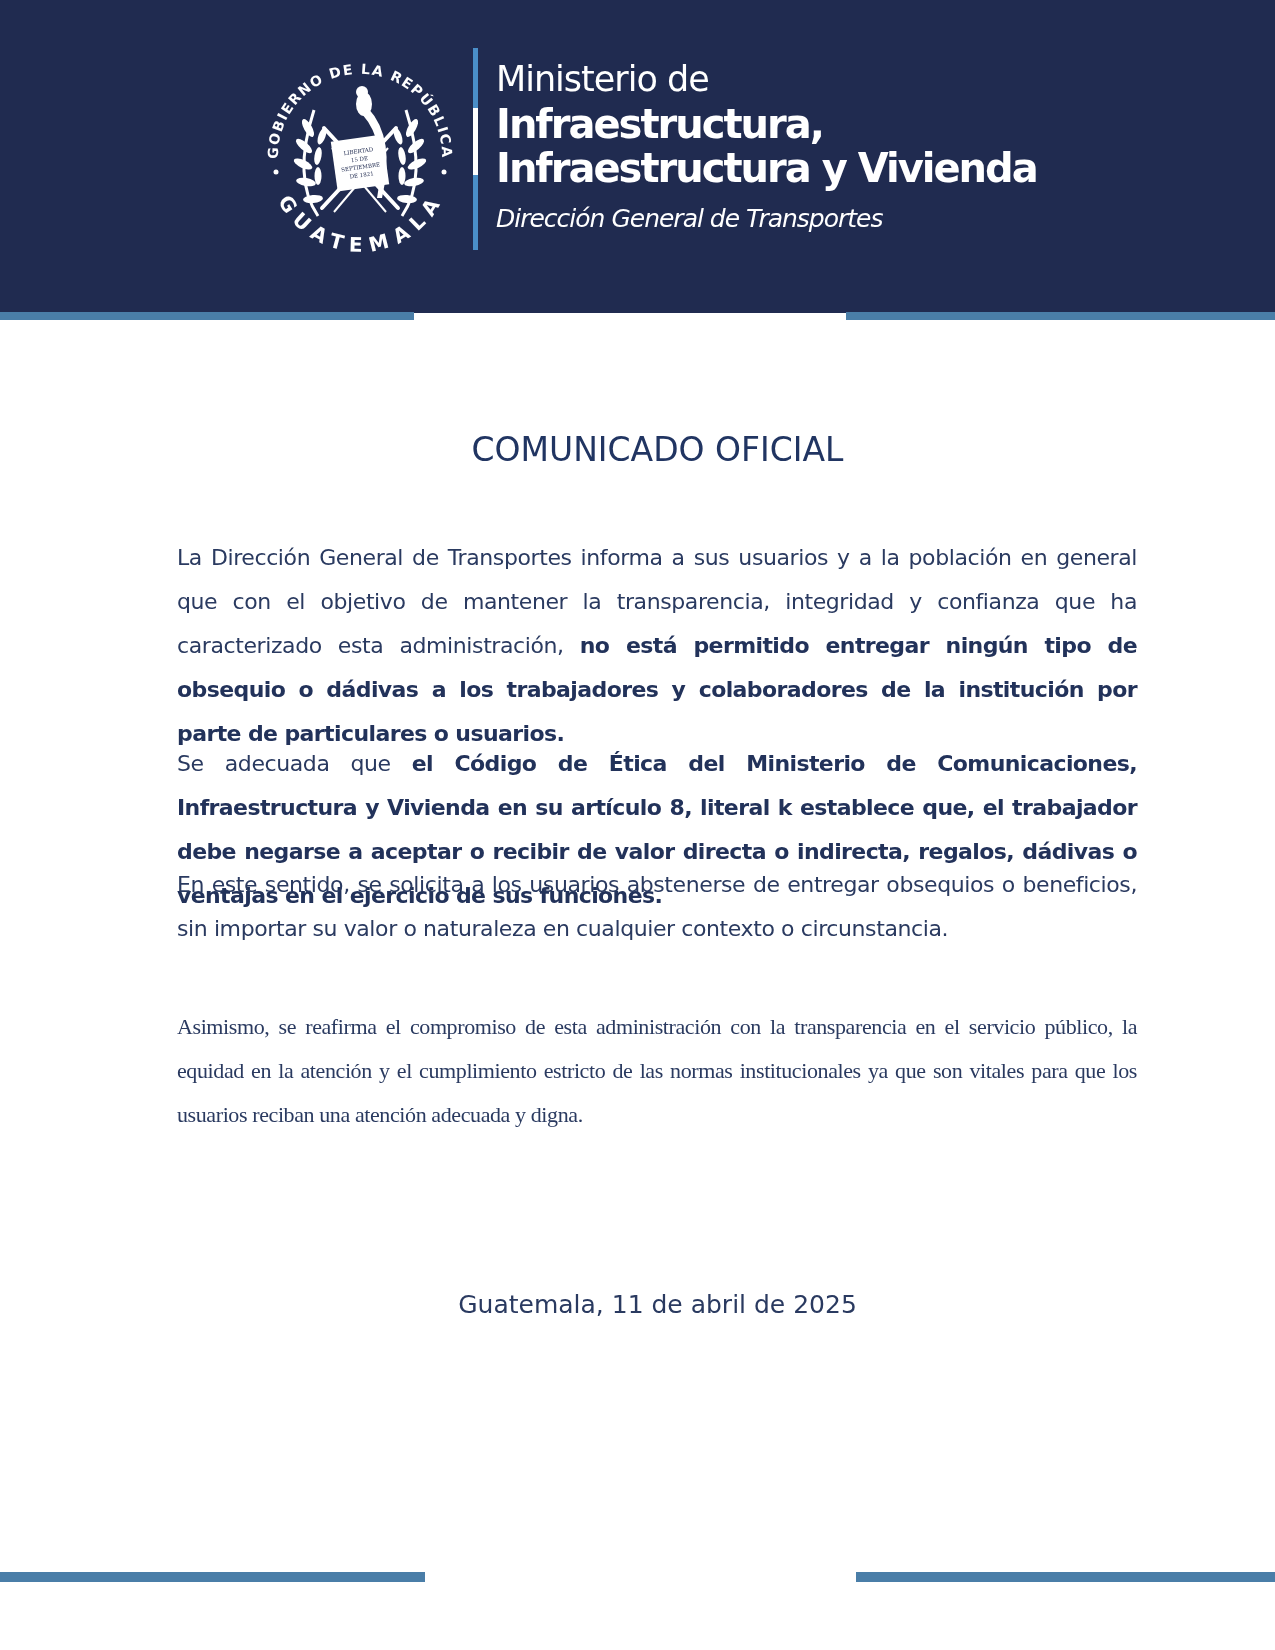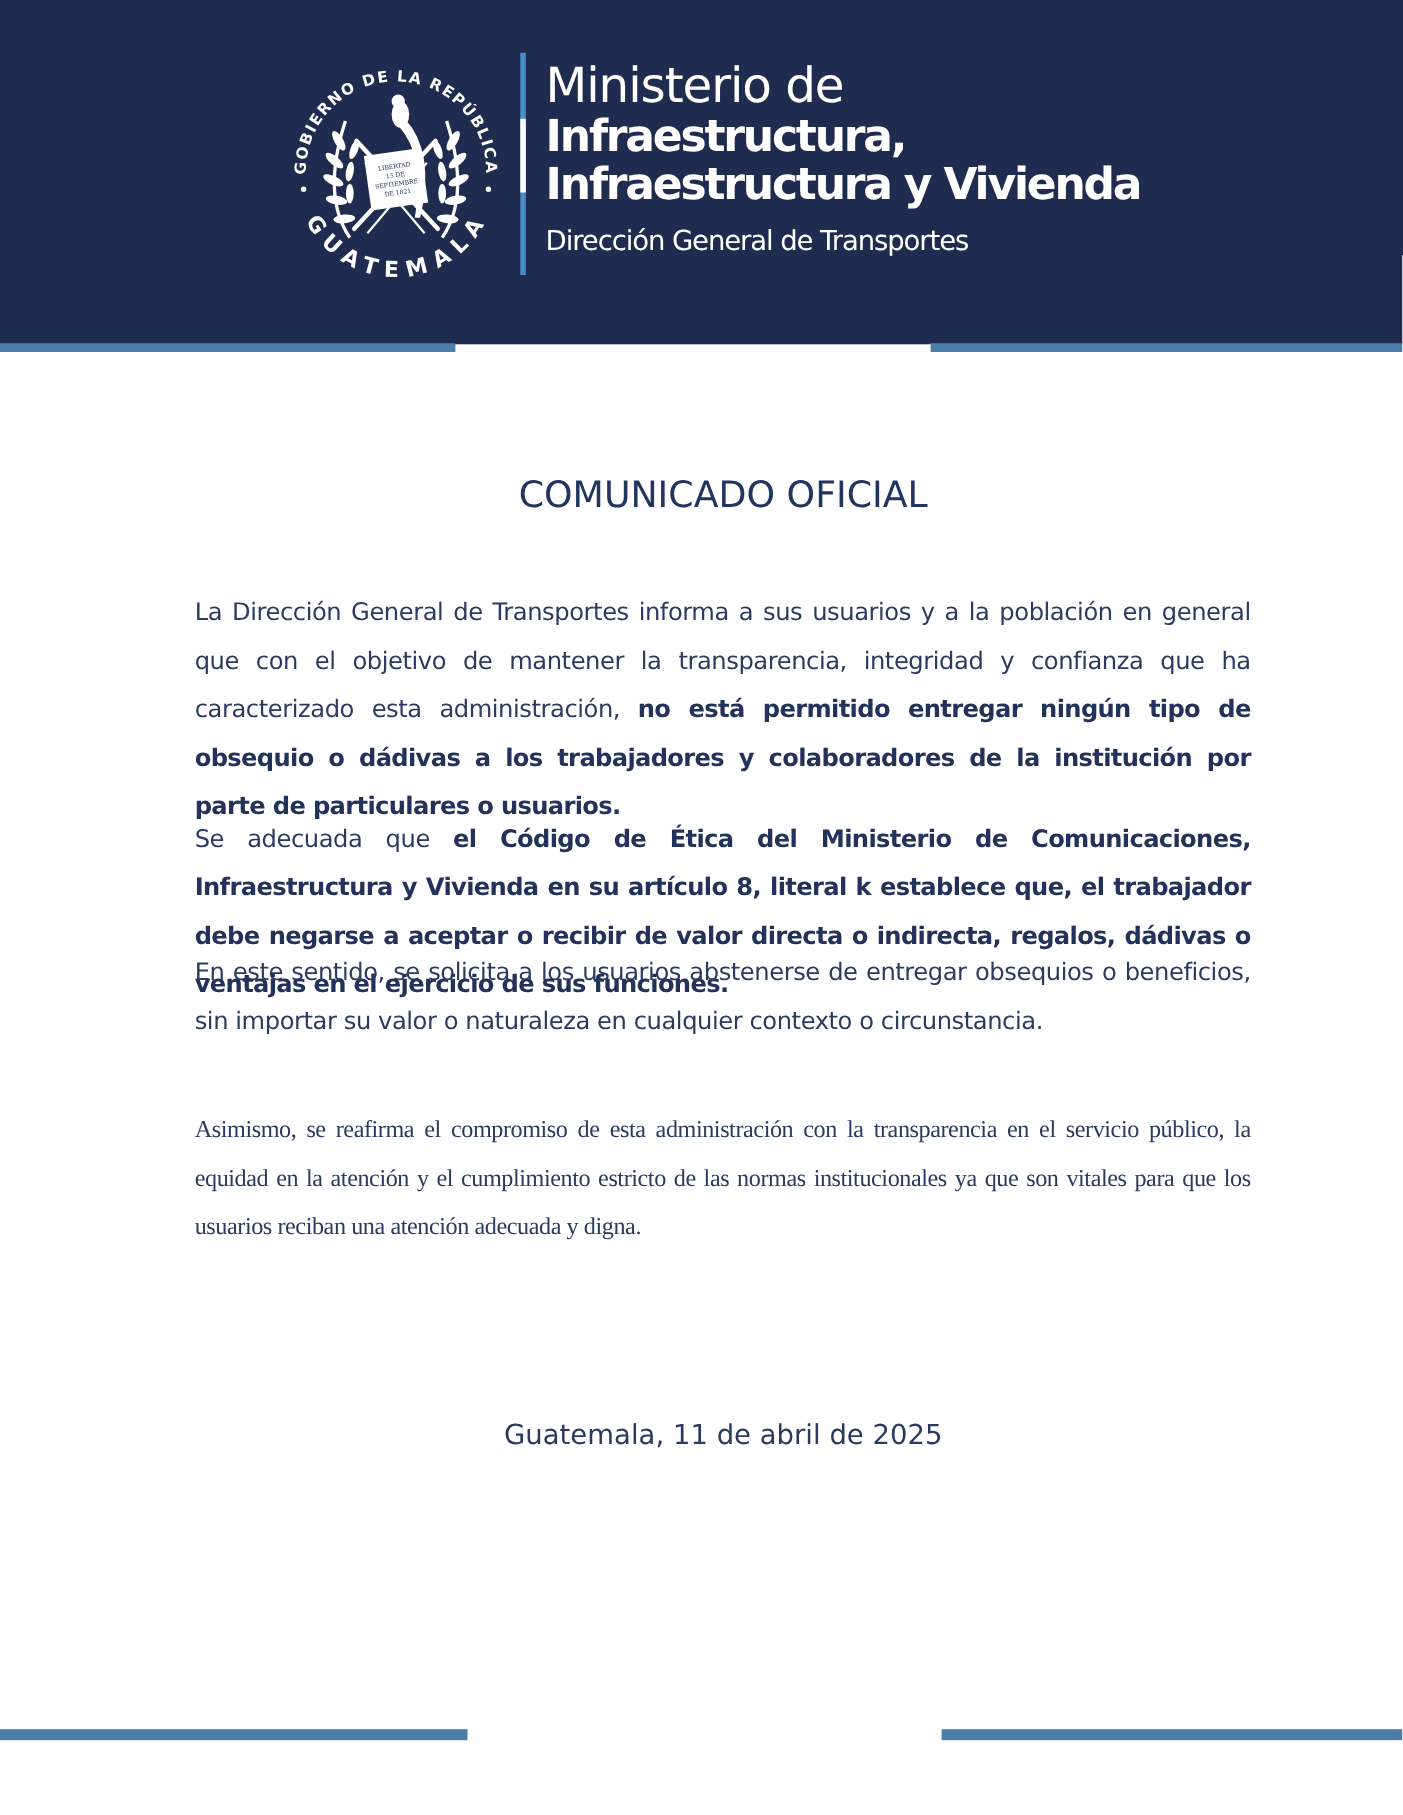--- a/index.html
+++ b/index.html
@@ -23,30 +23,30 @@
       position: absolute; left: 473px; top: 48px; width: 5px; height: 202px;
       background: #4a8ec8;
     }
     .divider .mid {
       position: absolute; left: 0; top: 60px; width: 5px; height: 67px; background: #ffffff;
     }
     .ministry {
       position: absolute; left: 496px; top: 56px; color: #ffffff;
     }
     .ministry .line1 {
-      font-family: "DejaVu Sans", sans-serif; font-weight: 300; font-size: 44px;
+      font-family: "DejaVu Sans", sans-serif; font-weight: 300; font-size: 35px;
       letter-spacing: -1px; line-height: 46px; font-weight: normal;
     }
     .ministry .line2, .ministry .line3 {
       font-family: "DejaVu Sans", sans-serif; font-weight: bold; font-size: 40px;
       letter-spacing: -2px; line-height: 44px;
     }
     .ministry .line4 {
       font-family: "DejaVu Sans", sans-serif; font-size: 25px; letter-spacing: -1px;
-      margin-top: 14px; line-height: 30px;
+      margin-top: 14px; line-height: 30px; font-style: italic;
     }
 
     .title {
       position: absolute; left: 0; top: 430px; width: 1315px; text-align: center;
       font-family: "DejaVu Sans", sans-serif; font-size: 33px; color: #213562;
       letter-spacing: 0px;
     }
 
     .body-text {
       position: absolute; left: 177px; width: 960px;

